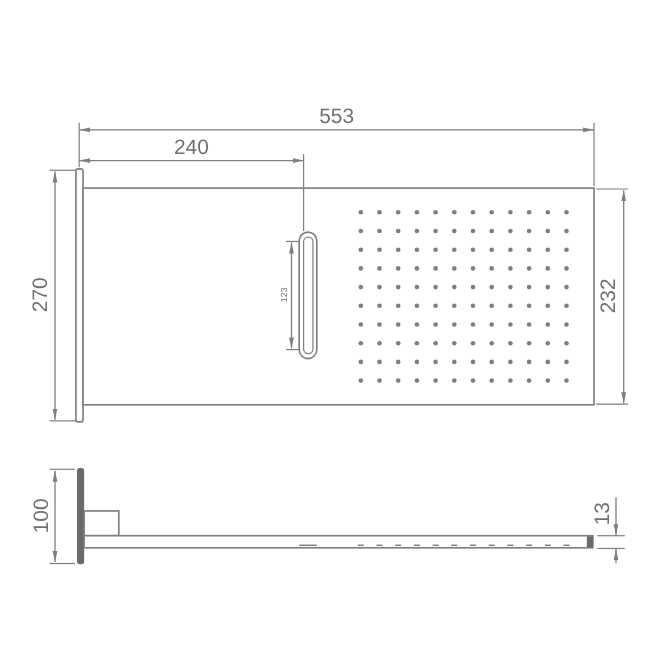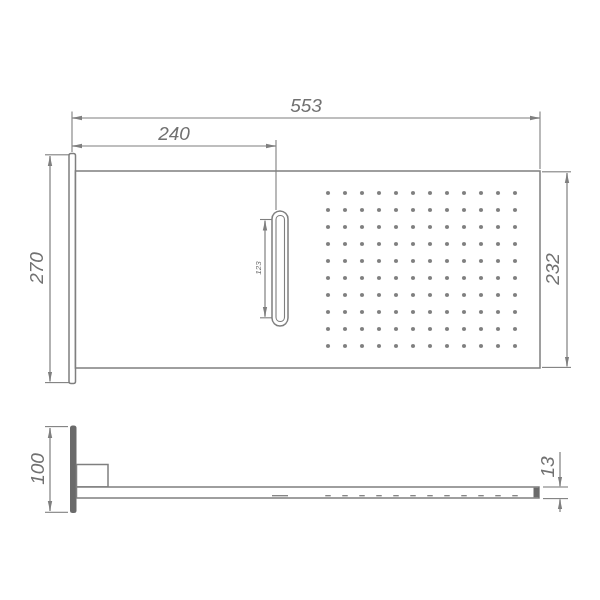--- a/index.html
+++ b/index.html
@@ -3,21 +3,20 @@
 <meta charset="utf-8">
 <style>
   html, body { margin: 0; padding: 0; background: #fff; }
   .canvas {
     position: relative;
     width: 600px;
     height: 600px;
     background: var(--bg, #ffffff);
     font-family: "Liberation Sans", sans-serif;
     overflow: hidden;
-    font-style: italic;
   }
   svg { position: absolute; left: 0; top: 0; }
   .outline { stroke: var(--line, #7f7f7f); stroke-width: 1.5; fill: #ffffff; }
   .outline-thin { stroke: var(--line, #7f7f7f); stroke-width: 1.1; fill: #ffffff; }
   .solid { fill: var(--dark, #6a6a6a); stroke: none; }
   .dim { stroke: var(--line, #868686); stroke-width: 1.2; fill: none; }
   .ext { stroke: var(--line, #868686); stroke-width: 1.1; fill: none; }
   .dash { stroke: var(--line, #7f7f7f); stroke-width: 1.3; fill: none; }
   .hole { fill: var(--line, #7d7d7d); stroke: none; }
   .lbl {

